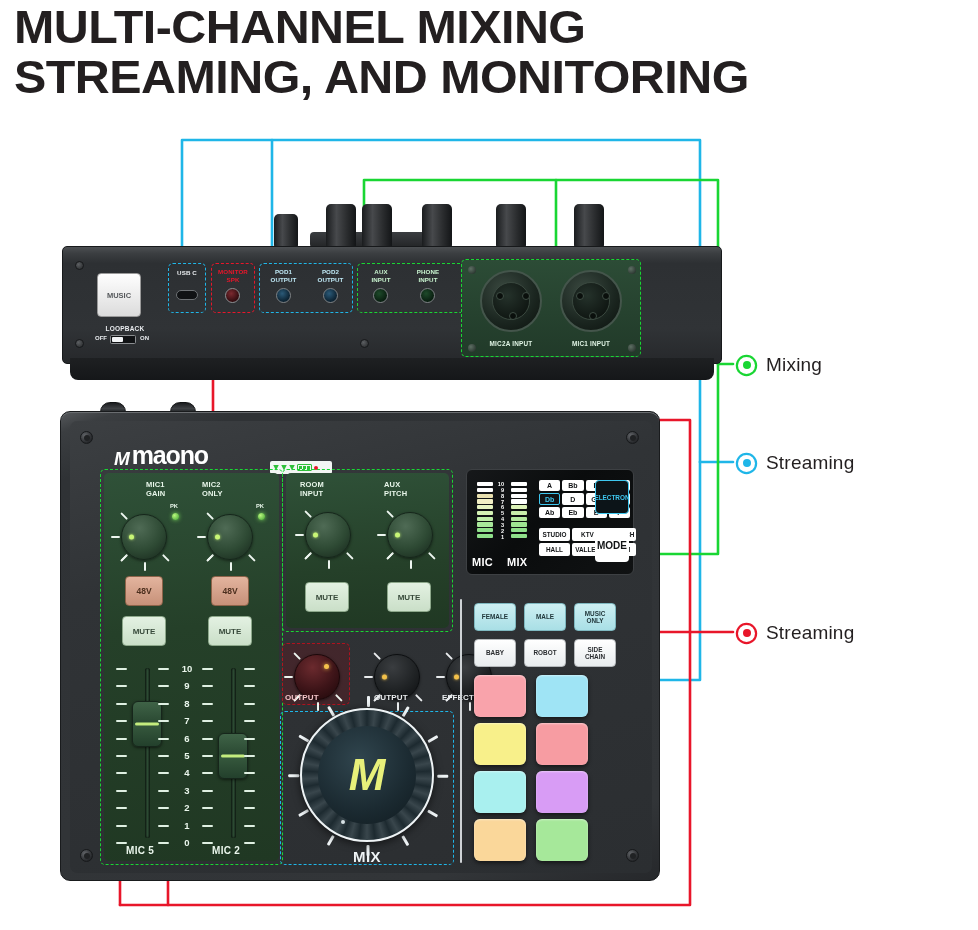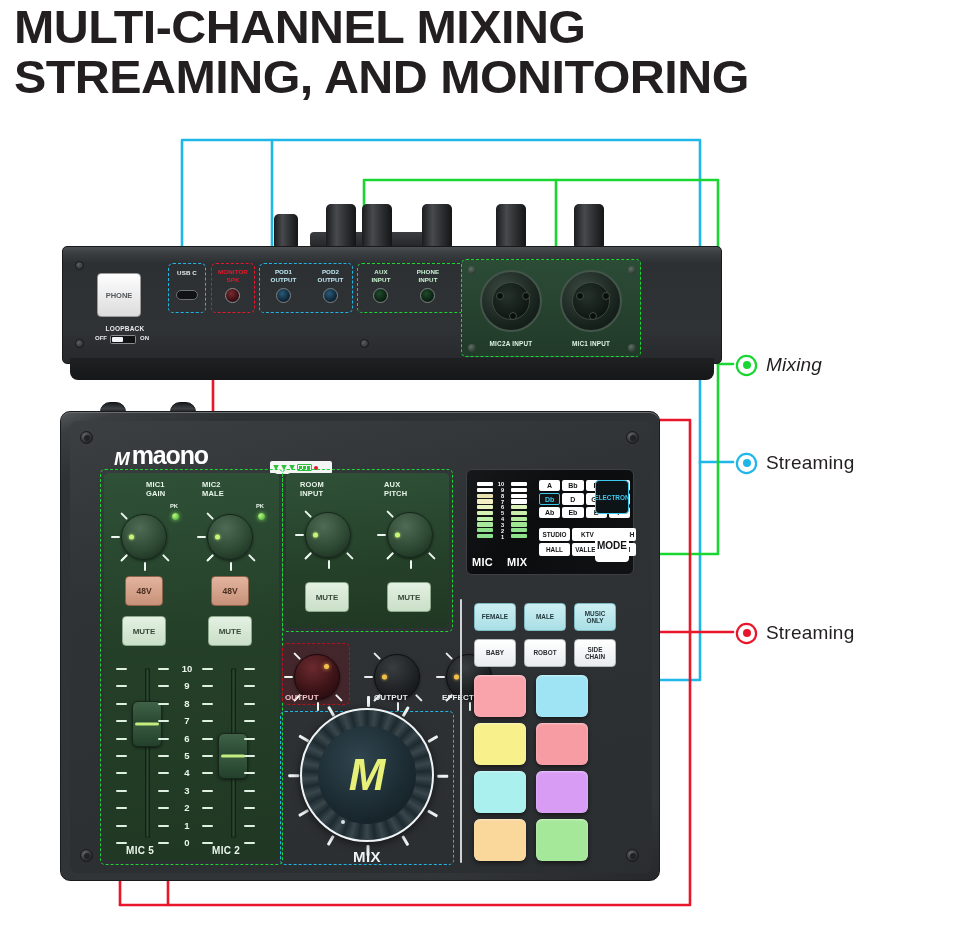--- a/index.html
+++ b/index.html
@@ -380,21 +380,21 @@
     <div class="rk" style="left:148px;"></div>
     <div class="rk" style="left:222px;"></div>
     <div class="rk" style="left:300px;"></div>
   </div>
 
   <div class="rear-body">
     <div class="rear-screw" style="left:12px; top:14px;"></div>
     <div class="rear-screw" style="left:12px; top:92px;"></div>
     <div class="rear-screw" style="left:297px; top:92px;"></div>
 
-    <div class="power-btn">PHONE</div>
+    <div class="power-btn">MUSIC</div>
 
     <div class="switch-wrap" style="left:32px; top:78px; width:60px;">
       <div class="switch-title">LOOPBACK</div>
       <div style="position:relative; height:12px; margin-top:1px;">
         <span style="position:absolute; left:0; top:2px; font-size:6px; font-weight:bold; color:#e9ecef;">OFF</span>
         <div class="switch-body" style="position:absolute; left:15px; top:0;">
           <div class="switch-knob"></div>
         </div>
         <span style="position:absolute; left:45px; top:2px; font-size:6px; font-weight:bold; color:#e9ecef;">ON</span>
       </div>
@@ -513,21 +513,21 @@
           <div class="tick" style="transform:rotate(180deg);"></div>
           <div class="tick" style="transform:rotate(225deg);"></div>
         </div>
         <div class="knob" style="left:17px; top:41px;">
             <span class="dot"></span>
           </div>
         <div class="pk-lbl" style="left:66px; top:30px;">PK</div>
         <div class="pk-led" style="left:68px; top:40px;"></div>
 
         <div class="knob-lbl" style="left:98px; top:7px; white-space:pre-line;">MIC2
-MALE</div>
+ONLY</div>
         <div class="tickwrap" style="left:92px; top:30px;">
           <div class="tick" style="transform:rotate(-135deg);"></div>
           <div class="tick" style="transform:rotate(-90deg);"></div>
           <div class="tick" style="transform:rotate(-45deg);"></div>
           <div class="tick" style="transform:rotate(135deg);"></div>
           <div class="tick" style="transform:rotate(180deg);"></div>
           <div class="tick" style="transform:rotate(225deg);"></div>
         </div>
         <div class="knob" style="left:103px; top:41px;">
             <span class="dot"></span>
@@ -796,21 +796,21 @@
           <div class="pad" style="left: 404px; top: 350px; background: linear-gradient(rgb(169, 240, 239), rgb(169, 240, 239));"></div>
           <div class="pad" style="left: 466px; top: 350px; background: linear-gradient(rgb(216, 156, 245), rgb(216, 156, 245));"></div>
           <div class="pad" style="left: 404px; top: 398px; background: linear-gradient(rgb(250, 215, 154), rgb(250, 215, 154));"></div>
           <div class="pad" style="left: 466px; top: 398px; background: linear-gradient(rgb(166, 232, 154), rgb(166, 232, 154));"></div>
         </div>
 
     </div>
   </div>
 </div>
 
-<div class="legend-item" style="left:738px; top:354px;font-style:italic;">
+<div class="legend-item" style="left:738px; top:354px;">
   <span class="legend-dot" style="box-shadow: 0 0 0 2.2px #19d633;">
       <i style="background:#19d633;"></i>
     </span>
   <span class="legend-txt">Mixing</span>
 </div>
 <div class="legend-item" style="left:738px; top:452px;">
   <span class="legend-dot" style="box-shadow: 0 0 0 2.2px #1fb6e8;">
       <i style="background:#1fb6e8;"></i>
     </span>
   <span class="legend-txt">Streaming</span>

